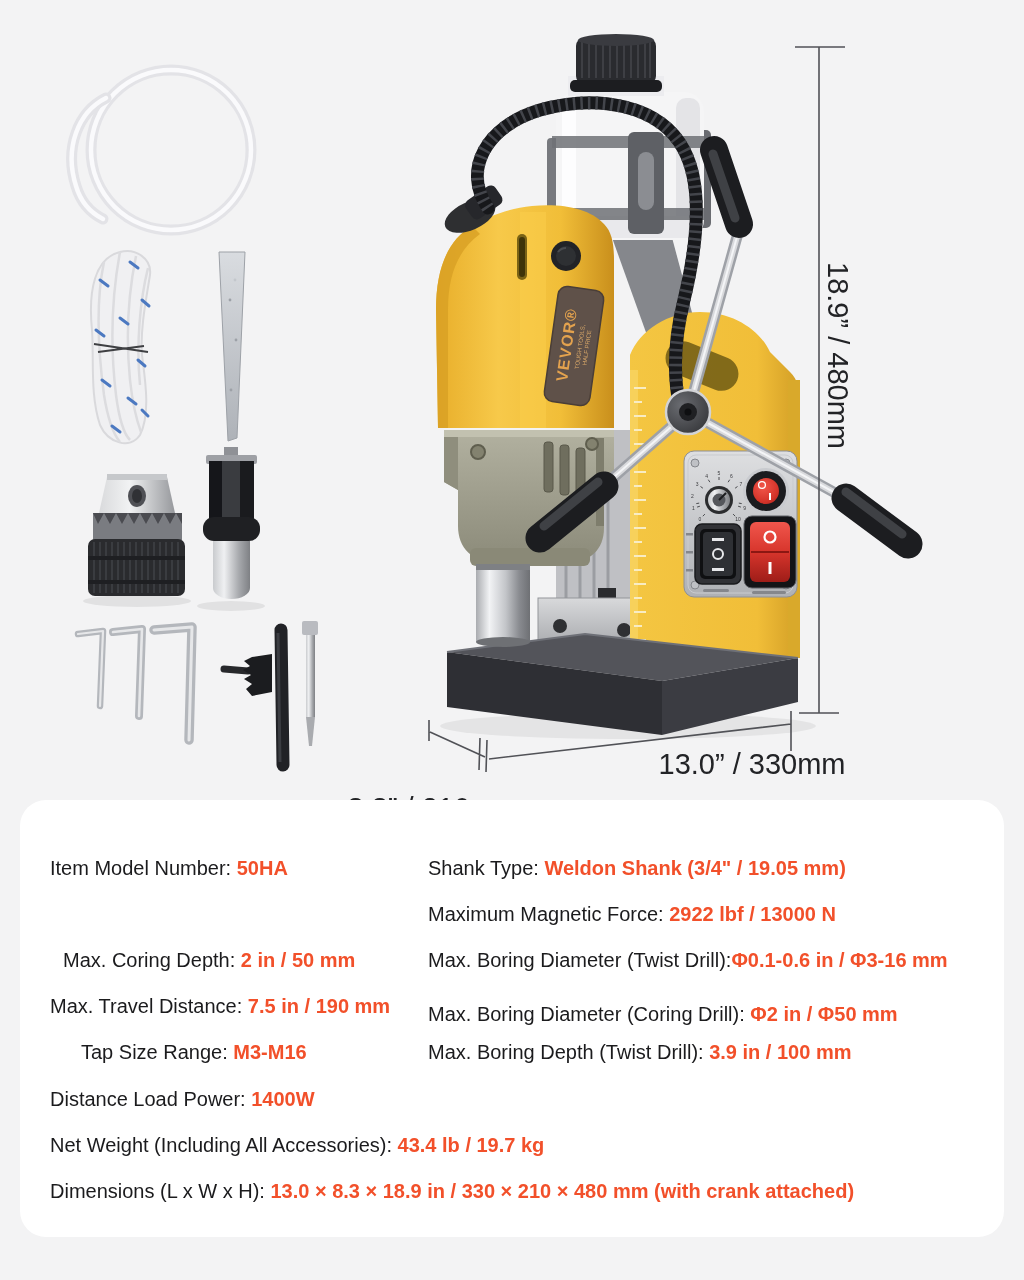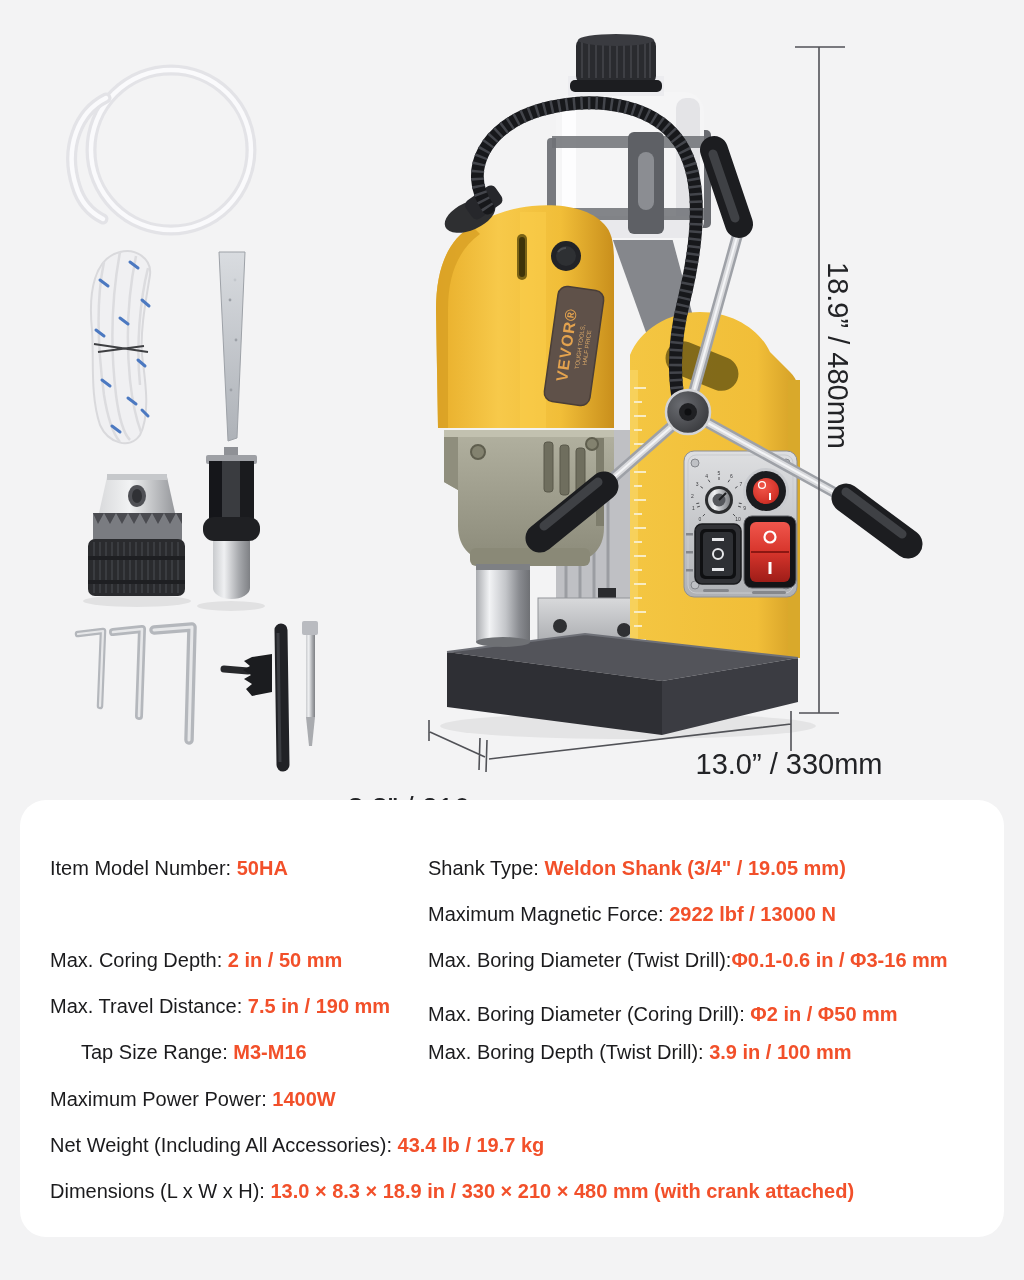--- a/index.html
+++ b/index.html
@@ -350,29 +350,29 @@
       </g>
     </g>
 
     <g stroke="#515257" stroke-width="1.6" fill="none">
       <path d="M819,47 V713 M795,47 H845 M799,713 H839"></path>
       <path d="M429,720 V741 M430,732 L485,757 M480,738 L479,770 M487,740 L486,772 M489,759 L791,724 M791,711 V751"></path>
     </g>
   </svg>
 
   <div class="dim-label" style="left:328px;top:792px;width:210px;">8.3” / 210mm</div>
-  <div class="dim-label" style="left:644px;top:748px;width:290px;">13.0” / 330mm</div>
+  <div class="dim-label" style="left:607px;top:748px;width:290px;">13.0” / 330mm</div>
   <div class="dim-label vertical" style="left:687px;top:339px;width:300px;">18.9” / 480mm</div>
 
   <div class="spec-card">
     <div class="spec-line col-l" style="top:55px;"><span class="lbl">Item Model Number: </span><span class="val">50HA</span></div>
-    <div class="spec-line col-l" style="top:147px;"><span class="lbl">Max. Coring Depth: </span><span class="val">2 in / 50 mm</span></div>
+    <div class="spec-line col-l" style="top:147px;margin-left:13px;"><span class="lbl">Max. Coring Depth: </span><span class="val">2 in / 50 mm</span></div>
     <div class="spec-line col-l" style="top:193px;"><span class="lbl">Max. Travel Distance: </span><span class="val">7.5 in / 190 mm</span></div>
     <div class="spec-line col-l" style="top:239px;margin-left:31px;"><span class="lbl">Tap Size Range: </span><span class="val">M3-M16</span></div>
-    <div class="spec-line col-l" style="top:286px;"><span class="lbl">Maximum Power Power: </span><span class="val">1400W</span></div>
+    <div class="spec-line col-l" style="top:286px;"><span class="lbl">Distance Load Power: </span><span class="val">1400W</span></div>
     <div class="spec-line col-l" style="top:332px;"><span class="lbl">Net Weight (Including All Accessories): </span><span class="val">43.4 lb / 19.7 kg</span></div>
     <div class="spec-line col-l" style="top:378px;"><span class="lbl">Dimensions (L x W x H): </span><span class="val">13.0 × 8.3 × 18.9 in / 330 × 210 × 480 mm (with crank attached)</span></div>
 
     <div class="spec-line col-r" style="top:55px;"><span class="lbl">Shank Type: </span><span class="val">Weldon Shank (3/4" / 19.05 mm)</span></div>
     <div class="spec-line col-r" style="top:101px;"><span class="lbl">Maximum Magnetic Force: </span><span class="val">2922 lbf / 13000 N</span></div>
     <div class="spec-line col-r" style="top:147px;"><span class="lbl">Max. Boring Diameter (Twist Drill):</span><span class="val">Φ0.1-0.6 in / Φ3-16 mm</span></div>
     <div class="spec-line col-r" style="top:201px;"><span class="lbl">Max. Boring Diameter (Coring Drill): </span><span class="val">Φ2 in / Φ50 mm</span></div>
     <div class="spec-line col-r" style="top:239px;"><span class="lbl">Max. Boring Depth (Twist Drill): </span><span class="val">3.9 in / 100 mm</span></div>
   </div>
 </div>

